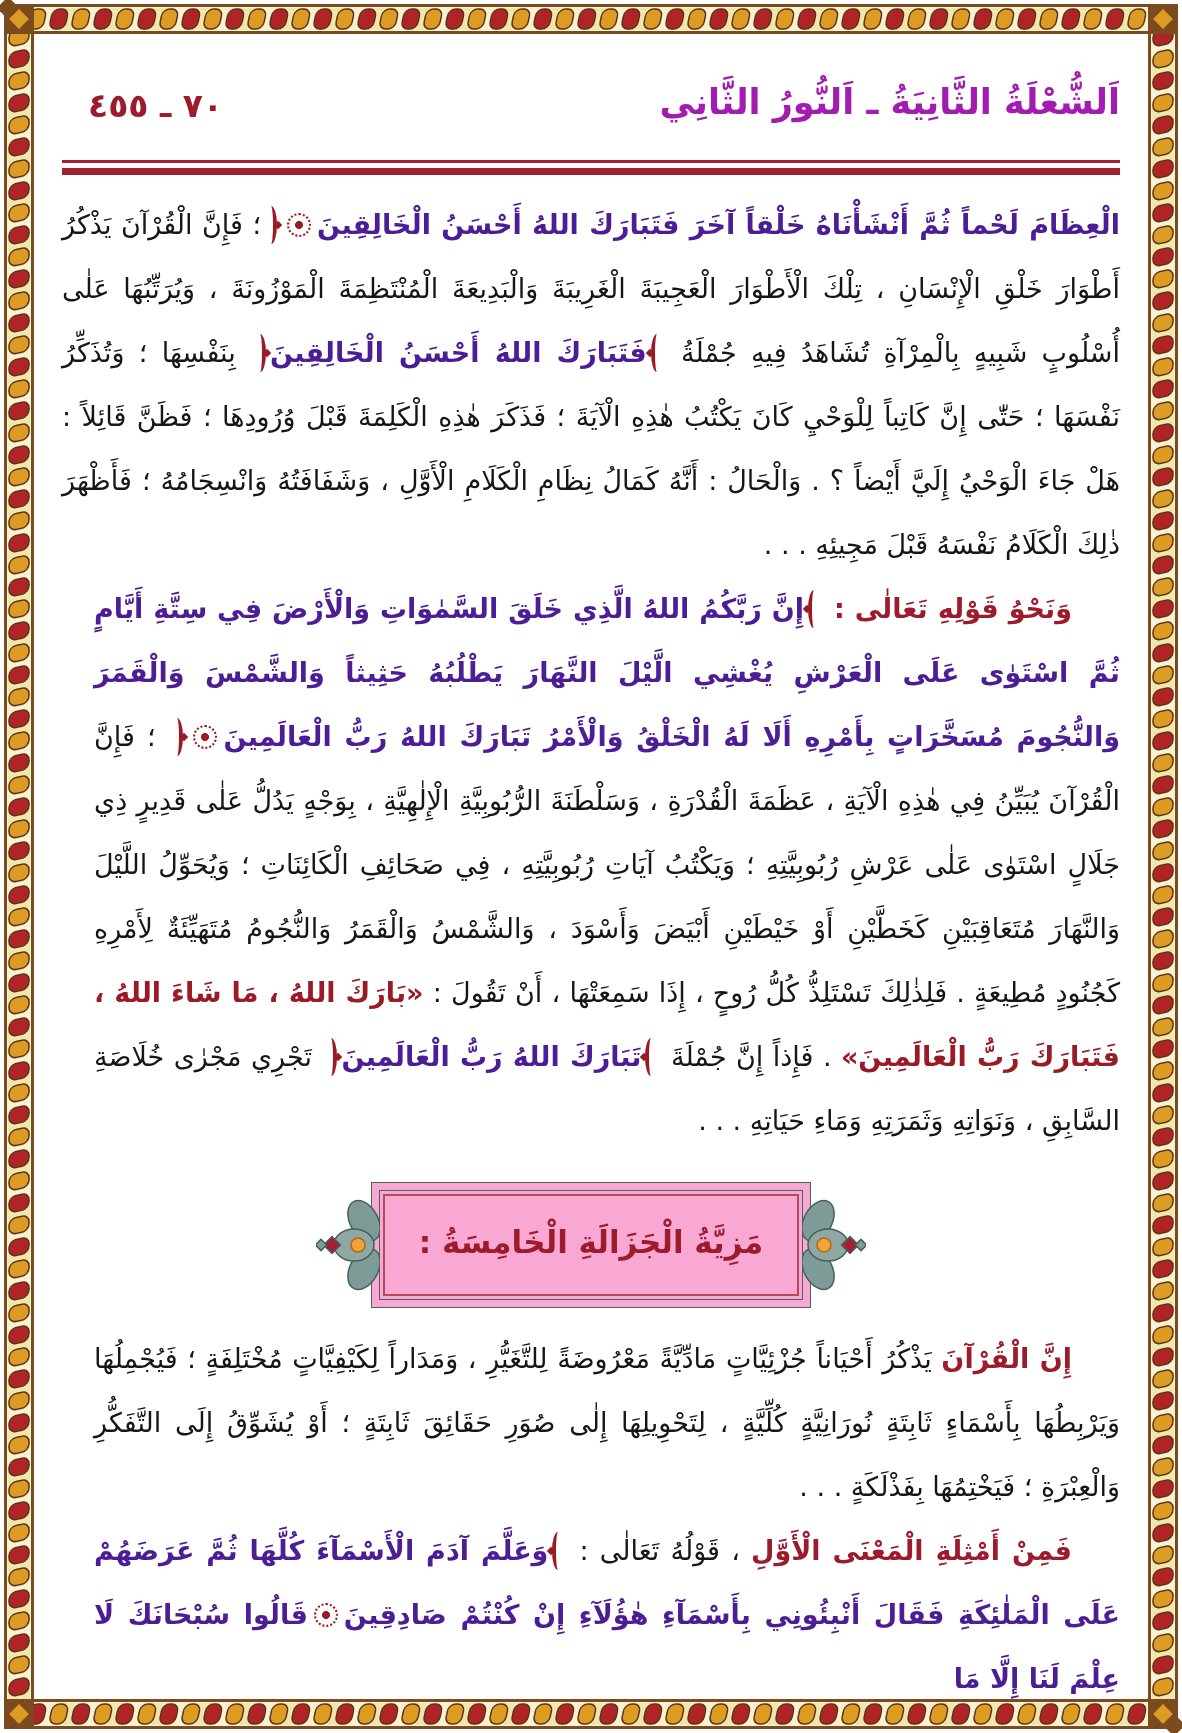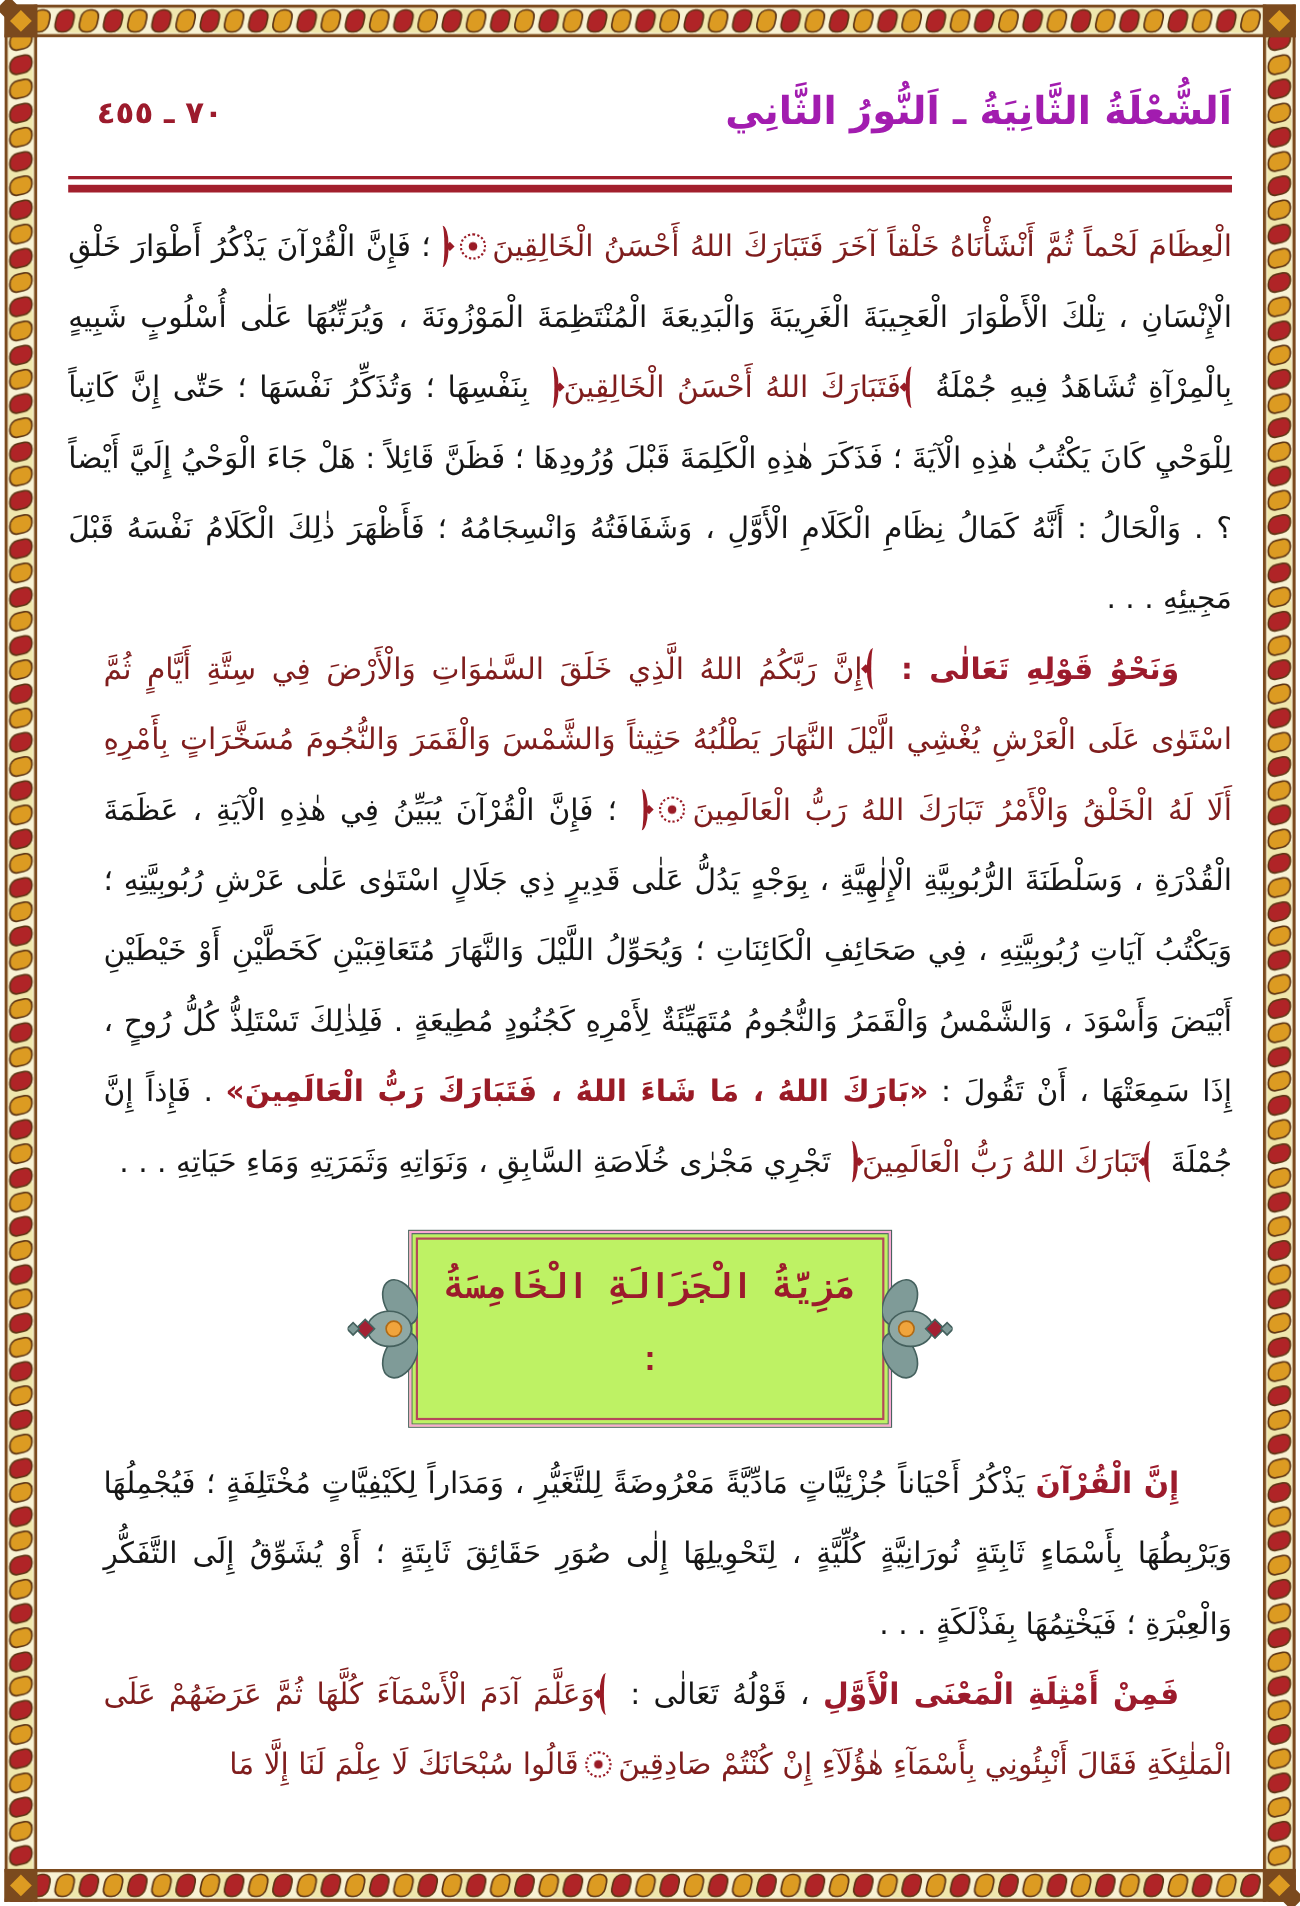--- a/index.html
+++ b/index.html
@@ -25,36 +25,36 @@
   .content{
     position:absolute;left:62px;right:62px;top:56px;bottom:46px;
     direction:rtl;
   }
   .header{position:relative;height:96px;}
   .page-title{
     text-align:right;font-size:35px;font-weight:bold;color:#a21caf;
     padding-top:26px;letter-spacing:0px;
   }
   .page-num{
-    position:absolute;left:26px;top:30px;font-size:28px;font-weight:bold;color:#9c1b2c;
+    position:absolute;left:26px;top:30px;font-size:33px;font-weight:bold;color:#9c1b2c;
     direction:rtl;
   }
   .rule{
     margin-top:8px;height:5px;
     border-top:3px solid #a21f2d;
     border-bottom:7px solid #a21f2d;
   }
   .text{
     margin-top:18px;
     font-size:27px;line-height:64px;color:#161616;
     text-align:justify;text-justify:inter-word;
   }
   .text p{margin:0;}
   .text p.ind{text-indent:48px;margin-left:32px;}
-  .q{color:#7f1d1d;font-weight:normal;}
+  .q{color:#4c1d95;font-weight:bold;}
   .r{color:#9c1b2c;font-weight:bold;}
   .mq{color:#9a1b26;font-weight:bold;}
 
   
   .rosette{
     display:inline-block;width:20px;height:20px;margin:0 6px;vertical-align:-3px;
     border:2px dotted #9a1b26;border-radius:50%;
     background:radial-gradient(circle,#9a1b26 26%,rgba(0,0,0,0) 30%);
   }
   
@@ -62,21 +62,21 @@
   .brk::before{content:"";position:absolute;inset:0;border-radius:50%;}
   .brk.open::before{border-left:4px solid #9a1b26;}
   .brk.close::before{border-right:4px solid #9a1b26;}
   .brk::after{content:"";position:absolute;width:6px;height:6px;background:#9a1b26;
     transform:rotate(45deg);top:16px;}
   .brk.open::after{left:-4px;}
   .brk.close::after{right:-4px;}
 
   
   .sec-box{width:438px;margin:30px auto 20px;position:relative;}
-  .sec-frame{border:2px solid #f9a8d4;box-shadow:0 0 0 1px #49635f, inset 0 0 0 1px #49635f;background:#bef264;padding:4px;font-family:Liberation Mono, monospace;}
+  .sec-frame{border:7px solid #f9a8d4;box-shadow:0 0 0 1px #49635f, inset 0 0 0 1px #49635f;background:#f9a8d4;padding:4px;}
   .sec-inner{border:2px solid #b5485a;padding:14px 8px 18px;text-align:center;}
   .sec-title{font-size:31px;font-weight:bold;color:#9c1b2c;}
   .wing{position:absolute;top:50%;width:64px;height:108px;}
   .wing.rgt{right:-56px;transform:translateY(-50%);}
   .wing.lft{left:-56px;transform:translateY(-50%) scaleX(-1);}
 </style>
 </head>
 <body>
 
 <svg class="bs top" xmlns="http://www.w3.org/2000/svg">

